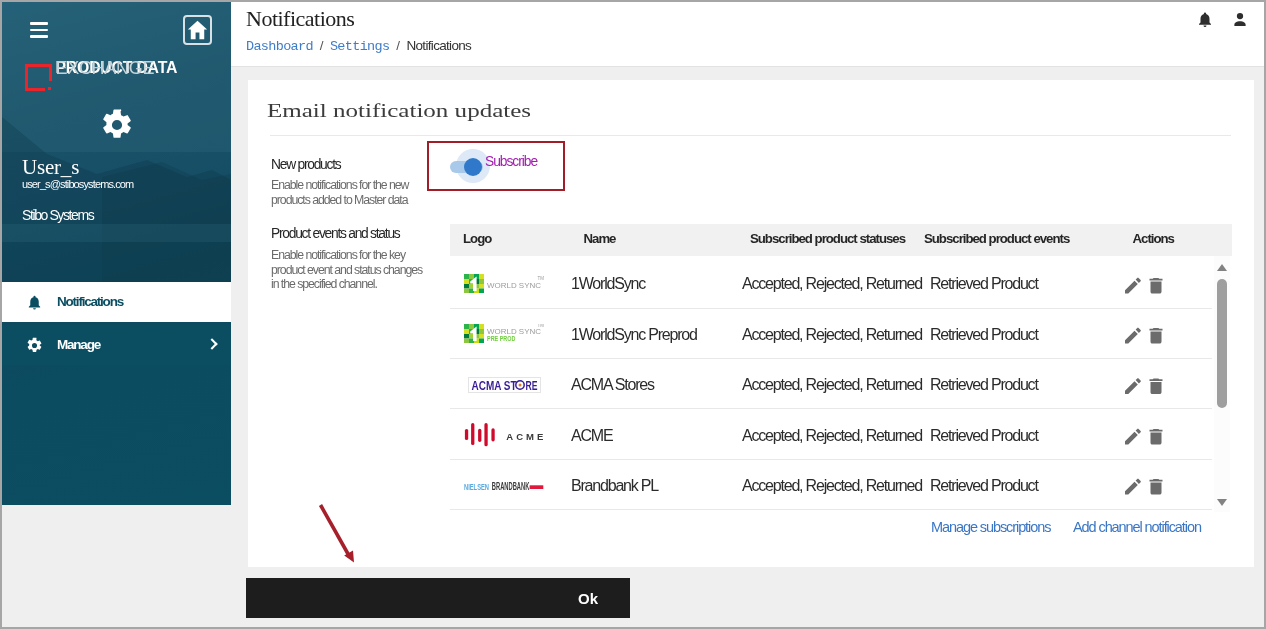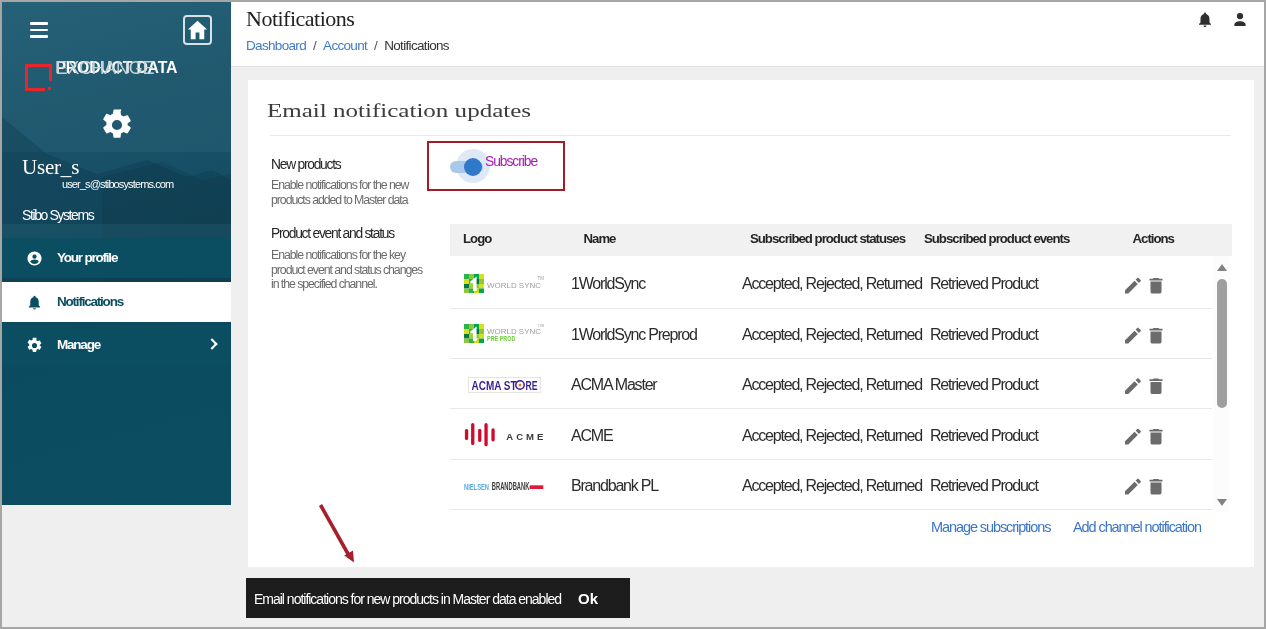--- a/index.html
+++ b/index.html
@@ -11,36 +11,36 @@
   background-color:#14566b; overflow:hidden; }
 #photo { position:absolute; left:0; top:0; width:229px; height:285px; }
 .bar { position:absolute; left:28px; width:18px; height:2.6px; background:#fff; border-radius:1px; }
 #homebtn { position:absolute; left:181px; top:13px; width:29px; height:30px;
   border:2px solid rgba(255,255,255,.82); border-radius:4px; }
 #redsq { position:absolute; left:23px; top:62px; width:27px; height:27px; }
 #lg1 { position:absolute; left:53.5px; top:57px; font-size:15.8px; font-weight:bold; color:#fff; letter-spacing:-0.2px; }
 #lg2 { position:absolute; left:53.5px; top:56px; font-size:18px; font-weight:normal; color:#c3d2d8; letter-spacing:-0.3px; }
 #biggear { position:absolute; left:98px; top:106px; }
 #uname { position:absolute; left:20px; top:153px; font-family:"Liberation Serif",serif; font-size:21px; color:#fff; letter-spacing:-0.2px;}
-#uemail { position:absolute; left:20px; top:176px; font-size:11px; color:#fff; letter-spacing:-0.08em;margin-left:40px;}
+#uemail { position:absolute; left:20px; top:176px; font-size:11px; color:#fff; letter-spacing:-0.08em;}
 #ucorp { position:absolute; left:20px; top:205px; font-size:14px; color:#fff; letter-spacing:-0.1em;}
 .mitem { position:absolute; left:0; width:229px; height:40px; background:#0b4e62; color:#fff;
   font-size:13.5px; font-weight:bold; line-height:40px; letter-spacing:-0.09em; }
 .mitem .mtext { position:absolute; left:55px; }
 .mitem.sel { background:#fff; color:#0b4e62; }
 .micon { position:absolute; left:24px; top:12px; }
 #chev { position:absolute; left:206px; top:15px; width:8px; height:8px;
   border-right:2.4px solid #fff; border-top:2.4px solid #fff; transform:rotate(45deg); }
 #top { position:absolute; left:229px; top:0; width:1033px; height:65px; background:#fff;
   border-bottom:1px solid #e2e2e2; }
 #title { position:absolute; left:244px; top:4px; font-family:"Liberation Serif",serif;
   font-size:22px; font-weight:normal; color:#222; letter-spacing:-0.5px; }
 #crumb { position:absolute; left:244px; top:36px; font-size:13.5px; color:#333; letter-spacing:-0.05em; }
 #crumb .sep { margin:0 7px; color:#555; }
-#crumb a { color:#3f7cc8; text-decoration:none; }
+#crumb a { color:#3f7cc8; text-decoration:none;font-family:Liberation Mono, monospace; }
 #card { position:absolute; left:246px; top:78px; width:1006px; height:487px; background:#fff; }
 #cardtitle { position:absolute; left:265px; top:98px; font-family:"Liberation Serif",serif;
   font-size:19px; font-weight:normal; color:#3c3c3c; transform:scaleX(1.317); transform-origin:0 0; }
 #cardhr { position:absolute; left:268px; top:133px; width:961px; height:1px; background:#e9e9e9; }
 .lbl { position:absolute; left:269px; font-size:13.8px; color:#262626; letter-spacing:-0.09em; white-space:nowrap; }
 .sub { position:absolute; left:269px; font-size:12.3px; color:#6b6b6b; line-height:14.6px; width:153px; letter-spacing:-0.085em; }
 #redbox { position:absolute; left:425px; top:139px; width:138px; height:50px; border:2.5px solid #a11d28; }
 #halo { position:absolute; left:454px; top:147px; width:34px; height:34px; border-radius:50%; background:#dde9f7; }
 #track { position:absolute; left:448px; top:158.5px; width:33px; height:12px; border-radius:6px; background:#a9c9ea; }
 #knob { position:absolute; left:462px; top:155.5px; width:18px; height:18px; border-radius:50%; background:#3079ca; }
@@ -81,58 +81,52 @@
     <rect x="23" y="23" width="3" height="3" fill="#e8252b"></rect>
   </svg>
   <div id="lg1">PRODUCT DATA</div>
   <div id="lg2">EXCHANGE</div>
   <svg id="biggear" width="34" height="34" viewBox="0 0 24 24">
     <path fill="#fff" d="M19.43 12.98c.04-.32.07-.64.07-.98s-.03-.66-.07-.98l2.11-1.65a.5.5 0 0 0 .12-.64l-2-3.46a.5.5 0 0 0-.61-.22l-2.49 1a7.03 7.03 0 0 0-1.69-.98l-.38-2.65A.49.49 0 0 0 14 1h-4a.49.49 0 0 0-.49.42l-.38 2.65c-.61.25-1.17.59-1.69.98l-2.49-1a.5.5 0 0 0-.61.22l-2 3.46a.5.5 0 0 0 .12.64l2.11 1.65c-.04.32-.07.65-.07.98s.03.66.07.98l-2.11 1.65a.5.5 0 0 0-.12.64l2 3.46c.12.22.39.3.61.22l2.49-1c.52.4 1.08.73 1.69.98l.38 2.65c.04.24.24.42.49.42h4c.25 0 .45-.18.49-.42l.38-2.65c.61-.25 1.17-.59 1.69-.98l2.49 1c.22.08.49 0 .61-.22l2-3.46a.5.5 0 0 0-.12-.64l-2.11-1.65zM12 15.6A3.6 3.6 0 1 1 12 8.4a3.6 3.6 0 0 1 0 7.2z"></path>
   </svg>
   <div id="uname">User_s</div>
   <div id="uemail">user_s@stibosystems.com</div>
   <div id="ucorp">Stibo Systems</div>
-  <div class="mitem" style="top:236px">
-    <svg class="micon" width="17" height="17" viewBox="0 0 24 24">
-        <path fill="#fff" d="M12 2a10 10 0 1 0 0 20 10 10 0 0 0 0-20zm0 4.5a3 3 0 1 1 0 6 3 3 0 0 1 0-6zm0 13.2a7.2 7.2 0 0 1-6-3.22c.03-2 4-3.08 6-3.08s5.97 1.09 6 3.08a7.2 7.2 0 0 1-6 3.22z"></path>
-      </svg>
-    <span class="mtext">Your profile</span>
-  </div>
   <div class="mitem sel" style="top:280px">
     <svg class="micon" width="17" height="17" viewBox="0 0 24 24">
         <path fill="#0b4e62" d="M12 22a2 2 0 0 0 2-2h-4a2 2 0 0 0 2 2zm6-6v-5c0-3.07-1.63-5.64-4.5-6.32V4a1.5 1.5 0 0 0-3 0v.68C7.64 5.36 6 7.92 6 11v5l-2 2v1h16v-1l-2-2z"></path>
       </svg>
     <span class="mtext">Notifications</span>
   </div>
   <div class="mitem" style="top:323px">
     <svg class="micon" width="17" height="17" viewBox="0 0 24 24">
         <path fill="#fff" d="M19.43 12.98c.04-.32.07-.64.07-.98s-.03-.66-.07-.98l2.11-1.65a.5.5 0 0 0 .12-.64l-2-3.46a.5.5 0 0 0-.61-.22l-2.49 1a7.03 7.03 0 0 0-1.69-.98l-.38-2.65A.49.49 0 0 0 14 1h-4a.49.49 0 0 0-.49.42l-.38 2.65c-.61.25-1.17.59-1.69.98l-2.49-1a.5.5 0 0 0-.61.22l-2 3.46a.5.5 0 0 0 .12.64l2.11 1.65c-.04.32-.07.65-.07.98s.03.66.07.98l-2.11 1.65a.5.5 0 0 0-.12.64l2 3.46c.12.22.39.3.61.22l2.49-1c.52.4 1.08.73 1.69.98l.38 2.65c.04.24.24.42.49.42h4c.25 0 .45-.18.49-.42l.38-2.65c.61-.25 1.17-.59 1.69-.98l2.49 1c.22.08.49 0 .61-.22l2-3.46a.5.5 0 0 0-.12-.64l-2.11-1.65zM12 15.6A3.6 3.6 0 1 1 12 8.4a3.6 3.6 0 0 1 0 7.2z"></path>
       </svg>
     <span class="mtext">Manage</span>
     <div id="chev"></div>
   </div>
 </div>
 
 <header id="top"></header>
 <div id="title">Notifications</div>
-<div id="crumb"><a>Dashboard</a><span class="sep">/</span><a>Account</a><span class="sep">/</span>Notifications</div>
+<div id="crumb"><a>Dashboard</a><span class="sep">/</span><a>Settings</a><span class="sep">/</span>Notifications</div>
 <svg style="position:absolute; left:1194px; top:8px" width="18" height="19" viewBox="0 0 24 24">
     <path fill="#2e2e2e" d="M12 22a2 2 0 0 0 2-2h-4a2 2 0 0 0 2 2zm6-6v-5c0-3.07-1.63-5.64-4.5-6.32V4a1.5 1.5 0 0 0-3 0v.68C7.64 5.36 6 7.92 6 11v5l-2 2v1h16v-1l-2-2z"></path>
   </svg>
 <svg style="position:absolute; left:1229px; top:8px" width="18" height="19" viewBox="0 0 24 24">
     <path fill="#2e2e2e" d="M12 3.2a4.2 4.2 0 1 1 0 8.4 4.2 4.2 0 0 1 0-8.4zM4.5 20.8v-1.9c0-2.6 3.4-4.6 7.5-4.6s7.5 2 7.5 4.6v1.9z"></path>
   </svg>
 
 <div id="card"></div>
 <div id="cardtitle">Email notification updates</div>
 <div id="cardhr"></div>
 
 <div class="lbl" style="top:155px">New products</div>
 <div class="sub" style="top:176px">Enable notifications for the new products added to Master data</div>
-<div class="lbl" style="top:224px">Product event and status</div>
+<div class="lbl" style="top:224px">Product events and status</div>
 <div class="sub" style="top:246px">Enable notifications for the key product event and status changes in the specified channel.</div>
 
 <div id="redbox"></div>
 <div id="halo"></div>
 <div id="track"></div>
 <div id="knob"></div>
 <div id="sublbl">Subscribe</div>
 
 <div id="thead"></div>
 <div class="th" style="left:461px">Logo</div>
@@ -204,21 +198,21 @@
 <div class="cell" style="left:740px; top:324px">Accepted, Rejected, Returned</div>
 <div class="cell" style="left:928px; top:324px">Retrieved Product</div>
 
 <svg style="position:absolute; left:466px; top:374.5px" width="73" height="16" viewBox="0 0 73 16">
   <rect x="0.5" y="0.5" width="72" height="15" fill="#fff" stroke="#e4e4e4" stroke-width="1"></rect>
   <text x="3.5" y="12.5" font-family="Liberation Sans" font-size="12.5" font-weight="bold" fill="#3a1d96" textLength="45" lengthAdjust="spacingAndGlyphs">ACMA ST</text>
   <circle cx="52" cy="8" r="4.2" fill="none" stroke="#3a1d96" stroke-width="1.5"></circle>
   <circle cx="52" cy="8" r="1.5" fill="#e07b28"></circle>
   <text x="57.5" y="12.5" font-family="Liberation Sans" font-size="12.5" font-weight="bold" fill="#3a1d96" textLength="12" lengthAdjust="spacingAndGlyphs">RE</text>
 </svg>
-<div class="cell" style="left:569px; top:374px">ACMA Master</div>
+<div class="cell" style="left:569px; top:374px">ACMA Stores</div>
 <div class="cell" style="left:740px; top:374px">Accepted, Rejected, Returned</div>
 <div class="cell" style="left:928px; top:374px">Retrieved Product</div>
 
 <svg style="position:absolute; left:462px; top:419px" width="84" height="27" viewBox="0 0 84 27">
   <g fill="#cf0a2c">
     <rect x="0.9" y="7.9" width="3.3" height="11.2" rx="1.65"></rect>
     <rect x="7.1" y="2.1" width="3.3" height="22" rx="1.65"></rect>
     <rect x="14.1" y="7.8" width="3.3" height="13.2" rx="1.65"></rect>
     <rect x="20.4" y="2.1" width="3.3" height="23.2" rx="1.65"></rect>
     <rect x="27.4" y="7.3" width="3.3" height="13.1" rx="1.65"></rect>
@@ -266,15 +260,14 @@
 
 <div class="lnk" style="left:929px">Manage subscriptions</div>
 <div class="lnk" style="left:1071px">Add channel notification</div>
 
 <svg style="position:absolute; left:300px; top:490px" width="70" height="80" viewBox="0 0 70 80">
   <line x1="18.5" y1="13" x2="47.5" y2="64.5" stroke="#a6202c" stroke-width="3.6"></line>
   <polygon points="52,70.5 51,58.4 42.2,63.4" fill="#a6202c"></polygon>
 </svg>
 
 <div id="toast">
-  <div id="toasttext">Email notifications for new products in Master data enabled</div>
   <div id="toastok">Ok</div>
 </div>
 
 </body></html>

